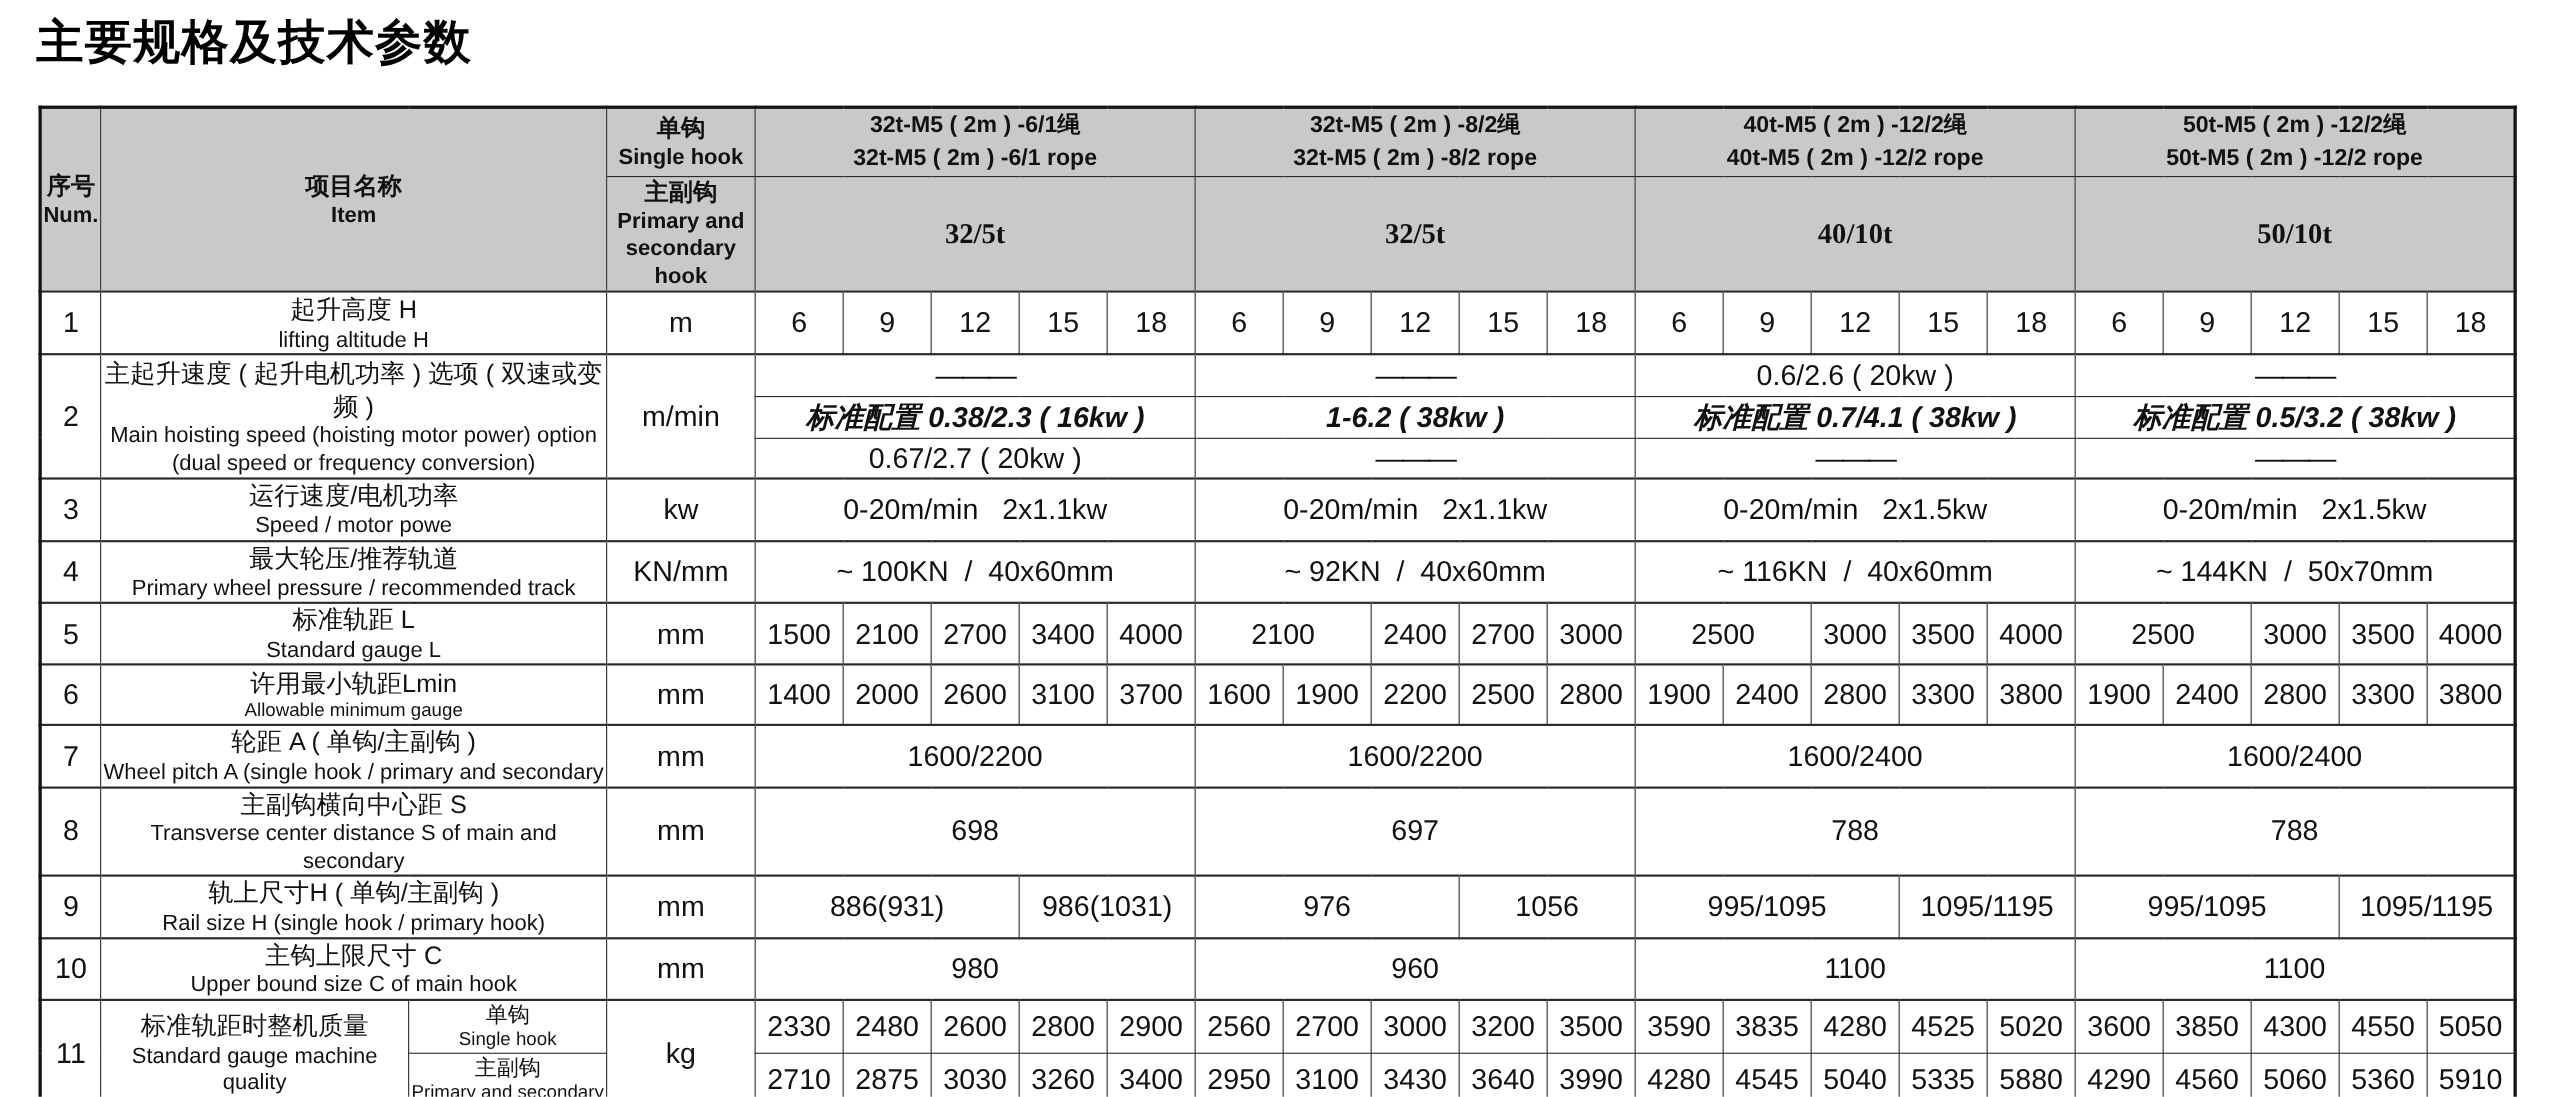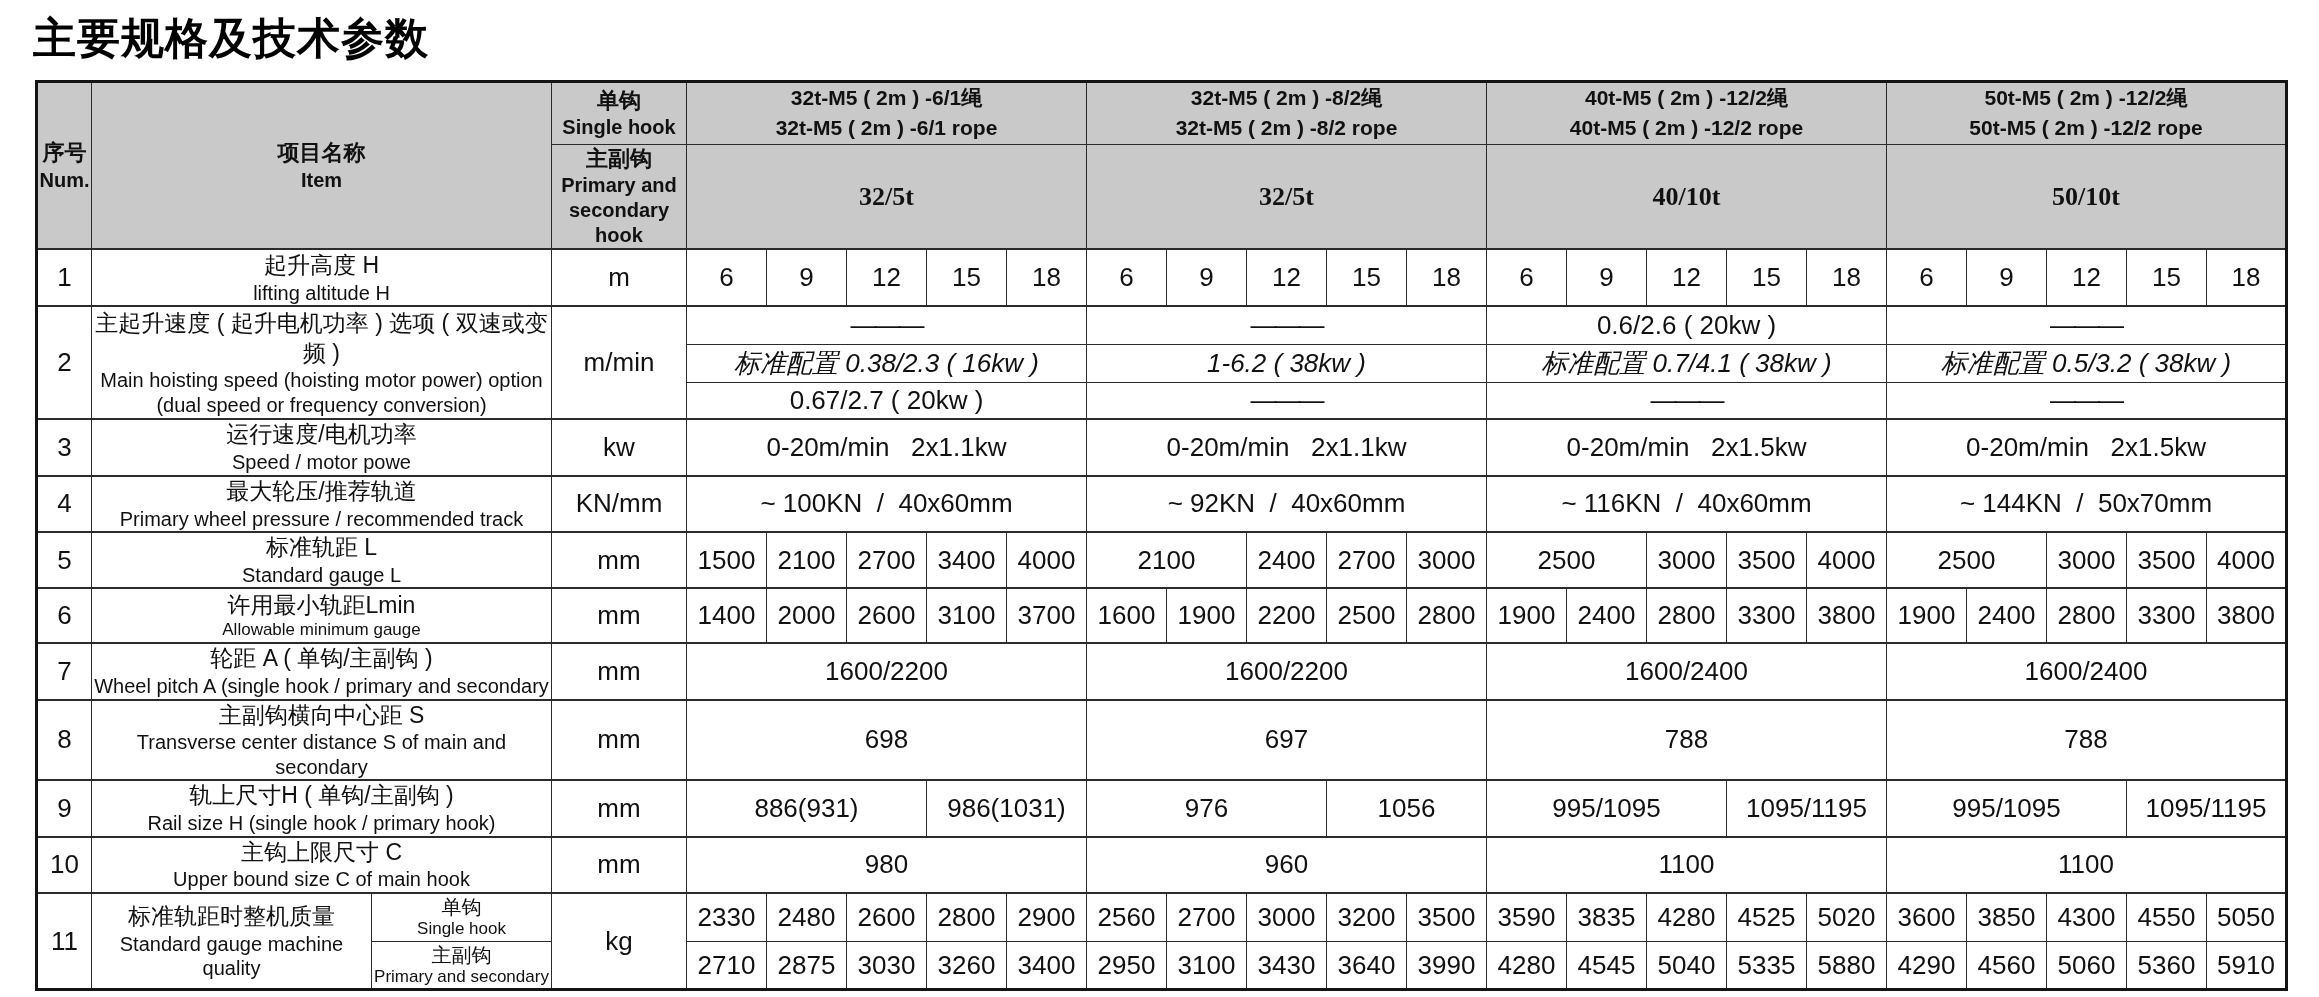--- a/index.html
+++ b/index.html
@@ -2,21 +2,21 @@
 <html><head>
 <meta charset="utf-8">
 <style>
   html,body{margin:0;padding:0;}
   body{
     width:2319px;height:997px;background:#ffffff;color:#111;
     font-family:"Liberation Sans","DejaVu Sans",sans-serif;
     -webkit-font-smoothing:antialiased;
   }
   .title{
-    margin:10px 0 12px 33px;font-size:43px;font-weight:bold;letter-spacing:1px;color:#000;
+    margin:10px 0 28px 33px;font-size:43px;font-weight:bold;letter-spacing:1px;color:#000;
   }
   table.spec{
     border-collapse:collapse;table-layout:fixed;margin-left:35px;
     border:3px solid #141414;
   }
   table.spec td{
     border:1px solid #2b2b2b;text-align:center;vertical-align:middle;
     padding:0;font-size:26px;overflow:hidden;color:#111;
   }
   tr.rt > td{border-top-width:2px;}
@@ -25,21 +25,21 @@
   .hdr .l1{font-size:22px;line-height:1.3;}
   .hdr .l2{font-size:20px;line-height:1.25;}
   td.mdl div{font-size:21px;line-height:1.45;}
   td.cap{font-size:27px;font-family:Liberation Serif, serif;}
   td.num{font-size:22px;}
   td.lbl{text-align:left;padding:2px 4px 2px 8px;}
   td.lbl .cn{font-size:23px;line-height:1.3;}
   td.lbl .en{font-size:20px;line-height:1.22;}
   td.lbl .en-sm{font-size:17px;}
   td.unit{font-size:27px;}
-  td.emph{font-weight:normal;font-style:italic;}
+  td.emph{font-weight:bold;font-style:italic;}
   td.dash{letter-spacing:-2px;}
   td.hkc{text-align:left;padding-left:6px;}
   td.hkc .cn{font-size:20px;line-height:1.15;}
   td.hkc .en{font-size:17px;line-height:1.15;}
   .hh1{height:62px}.hh2{height:75px}.h57{height:57px}.h38{height:38px}.h37{height:37px}
   .h55{height:55px}.h53{height:53px}.h54{height:54px}.h49{height:49px}.h48{height:48px}
 </style>
 </head>
 <body>
 

